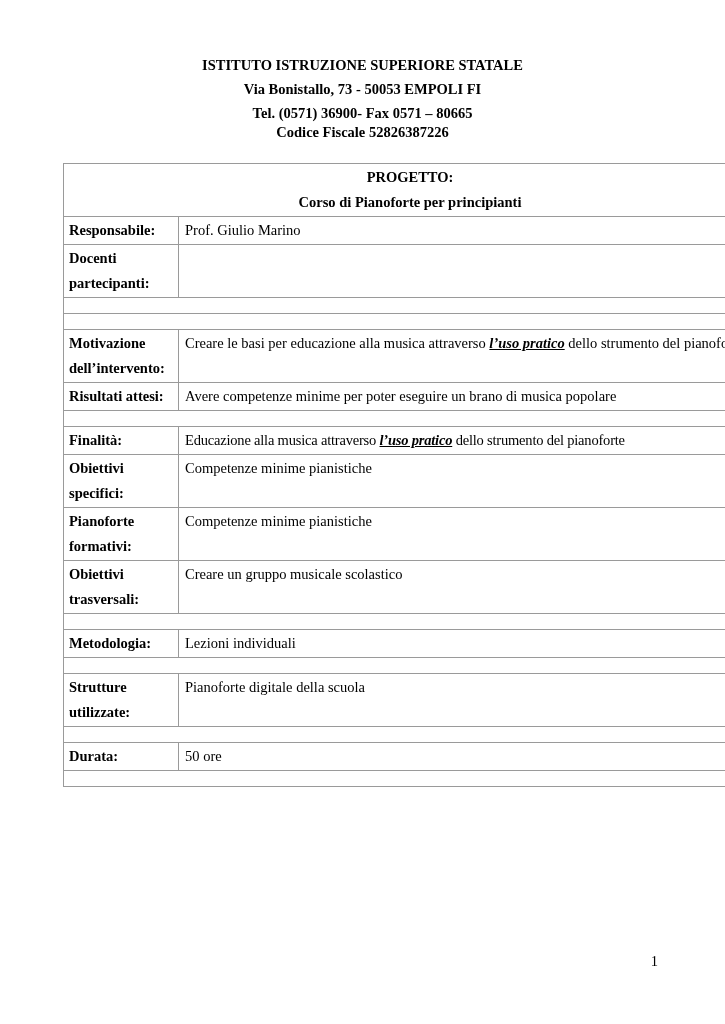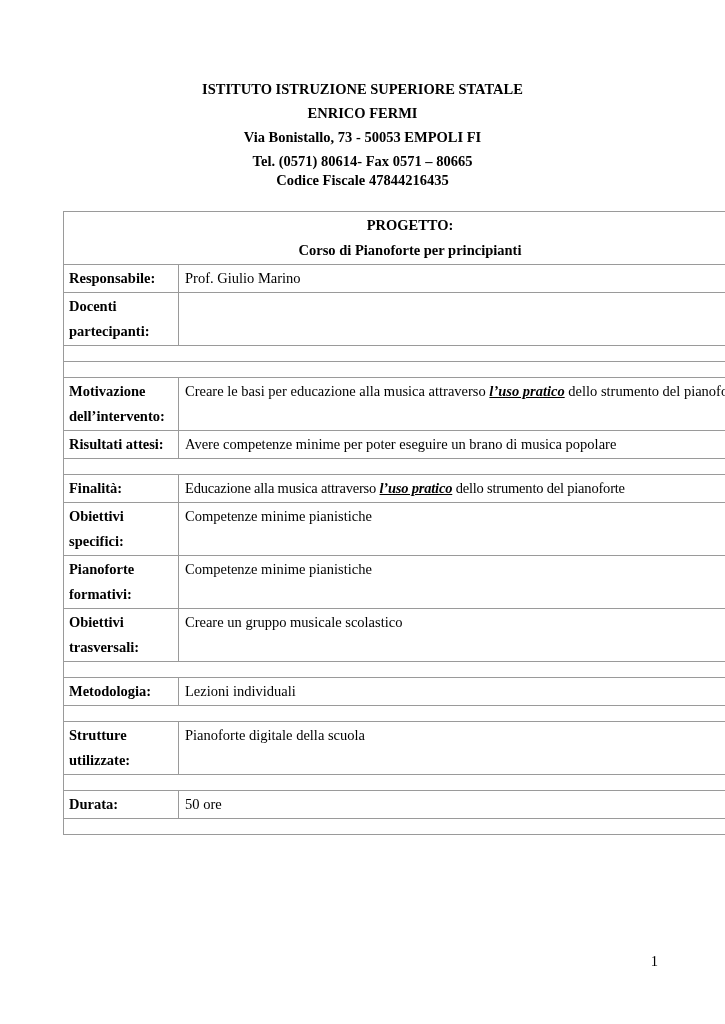--- a/index.html
+++ b/index.html
@@ -9,21 +9,21 @@
     color: #000000;
   }
   .page {
     position: relative;
     width: 725px;
     height: 1024px;
     background: #ffffff;
     overflow: hidden;
   }
   .letterhead {
-    margin-top: 80px;
+    margin-top: 56px;
     text-align: center;
     font-weight: bold;
     font-size: 14.5px;
     line-height: 19px;
   }
   .lh-gap { margin-bottom: 5px; }
   .doc-table {
     margin: 21px 0 0 63px;
     width: 694px;
     border-collapse: collapse;
@@ -66,24 +66,23 @@
     font-size: 14.5px;
   }
 </style>
 </head>
 <body>
 
 <div class="page">
 
   <div class="letterhead">
     <div class="lh-gap">ISTITUTO ISTRUZIONE SUPERIORE STATALE</div>
-    <div class="lh-gap">ENRICO FERMI</div>
     <div class="lh-gap">Via Bonistallo, 73 - 50053 EMPOLI FI</div>
-    <div>Tel. (0571) 80614- Fax 0571 – 80665</div>
-    <div>Codice Fiscale 47844216435</div>
+    <div>Tel. (0571) 36900- Fax 0571 – 80665</div>
+    <div>Codice Fiscale 52826387226</div>
   </div>
 
   <table class="doc-table">
     <colgroup>
       <col class="col-label">
       <col>
     </colgroup>
     <tbody>
 
       <tr>

